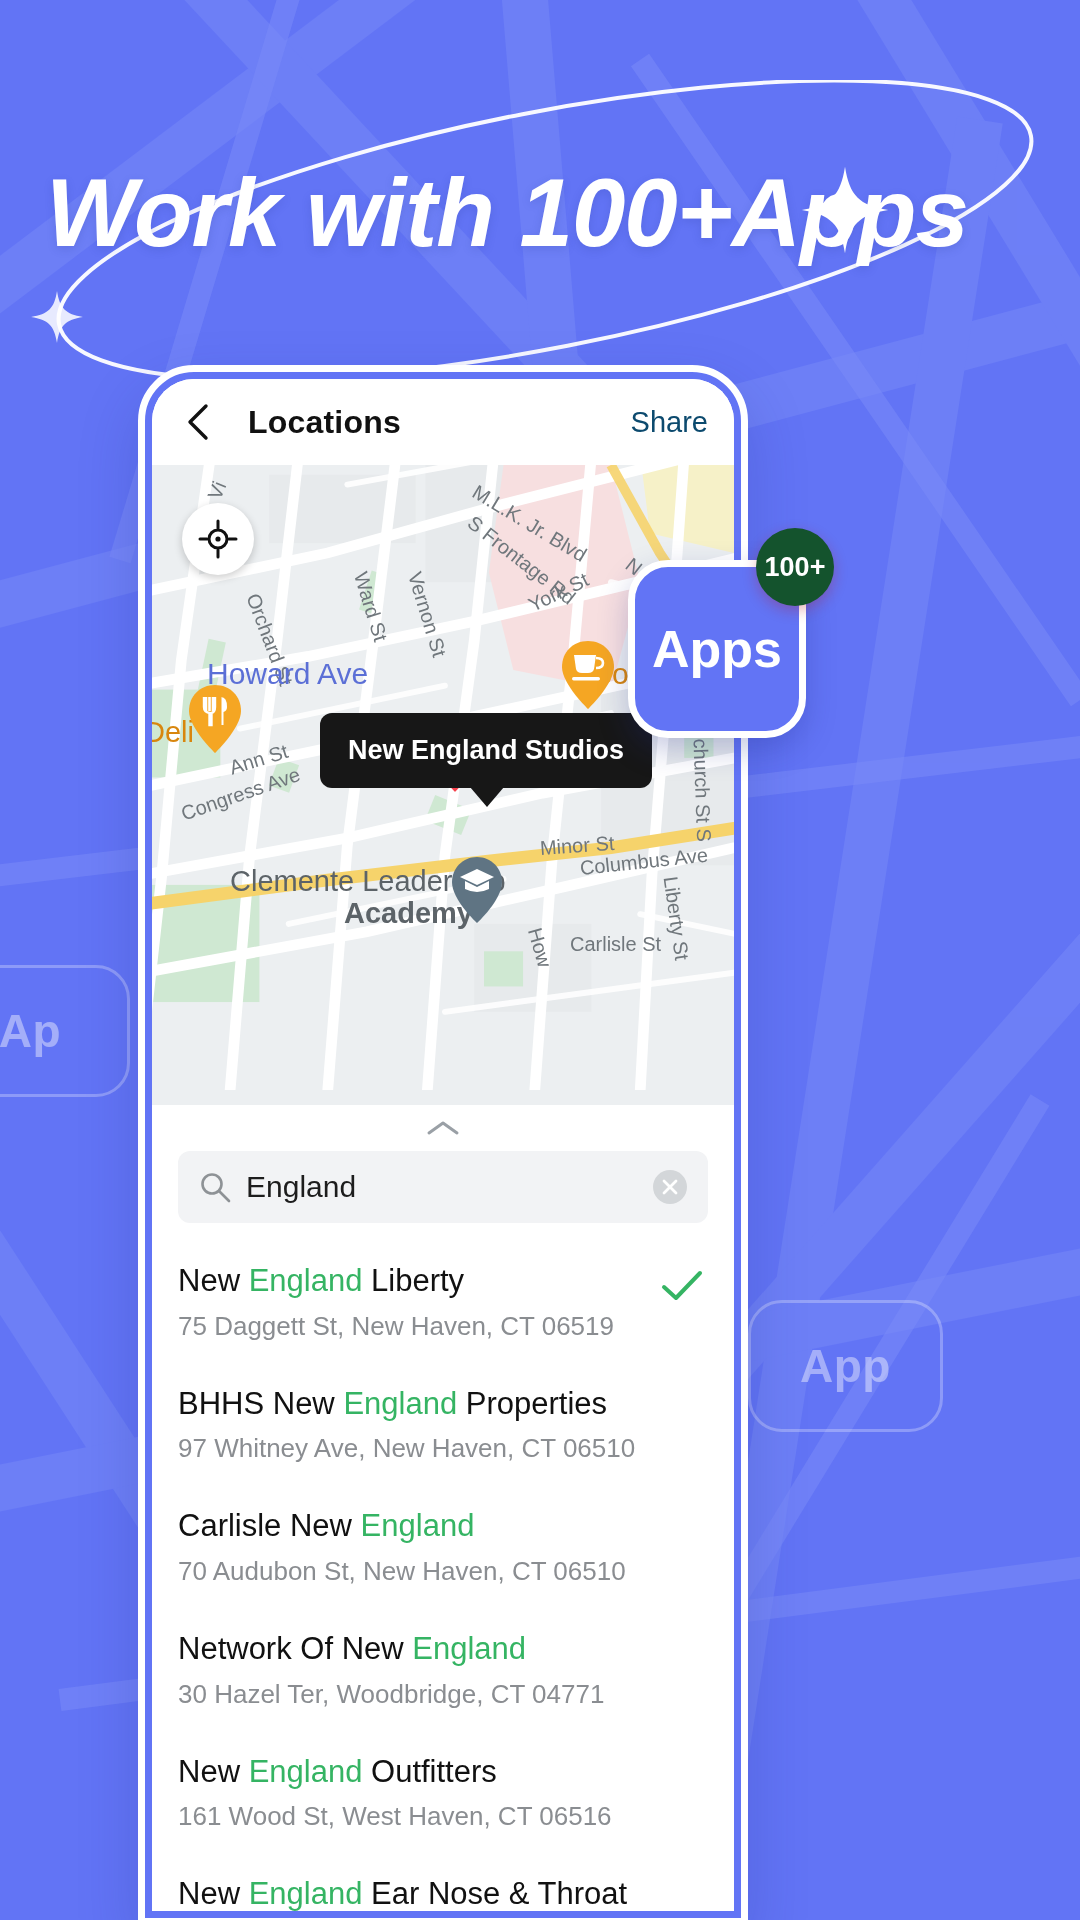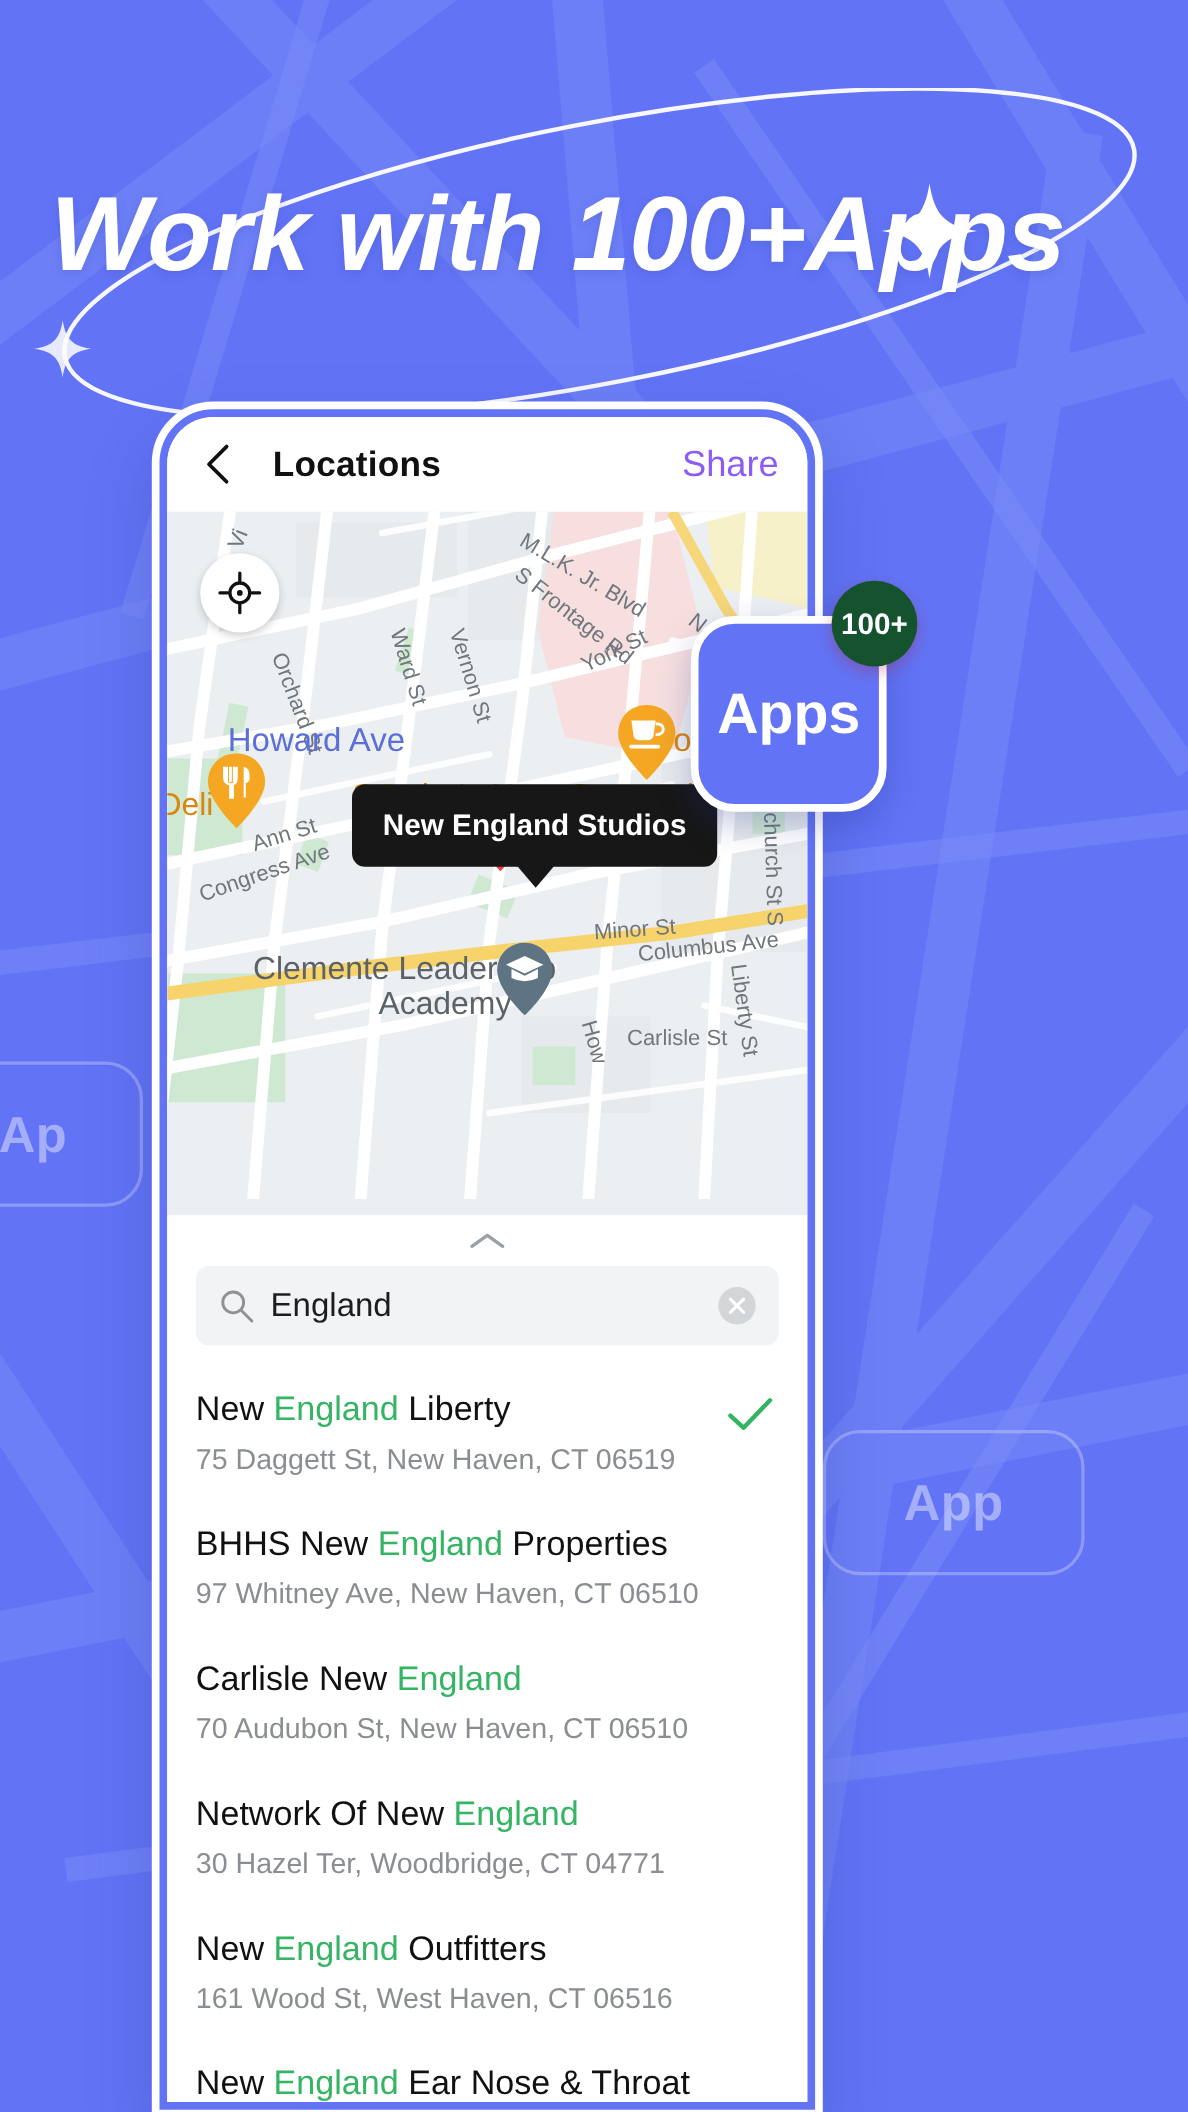--- a/index.html
+++ b/index.html
@@ -19,21 +19,21 @@
     position: absolute;
     border: 3px solid rgba(255,255,255,0.28);
     border-radius: 34px;
     color: rgba(255,255,255,0.42);
     font-size: 46px;
     font-weight: 700;
     display: flex; align-items: center; justify-content: center;
     letter-spacing: .5px;
   }
   #ghost-left  { left: -70px; top: 965px; width: 200px; height: 132px; }
-  #ghost-right { left: 748px; top: 1300px; width: 238px; height: 132px; }
+  #ghost-right { left: 748px; top: 1300px; width: 195px; height: 132px; }
 
   
   .headline-wrap { position: absolute; left: 0; top: 140px; width: 1080px; height: 230px; }
   .headline {
     position: absolute; left: 46px; top: 18px;
     font-size: 96px;
     font-style: italic;
     font-weight: 700;
     color: #ffffff;
     letter-spacing: -1px;
@@ -71,21 +71,21 @@
     background: #fff;
     position: relative;
     z-index: 4;
     gap: 16px;
   }
   .back-btn { width: 40px; height: 40px; display:flex; align-items:center; justify-content:center; cursor:pointer; }
   .app-title {
     font-size: 32px; font-weight: 700; color: #111; margin-left: 14px; letter-spacing:.2px;
   }
   .share-btn {
-    margin-left: auto; font-size: 33px; color: #8b5cf6; font-weight: 400; cursor: pointer;
+    margin-left: auto; font-size: 29px; color: #0c4a6e; font-weight: 400; cursor: pointer;
   }
 
   
   .map {
     position: relative;
     height: 640px;
     background: #eceff1;
     overflow: hidden;
   }
   .map svg.mapbase { position:absolute; inset:0; }
@@ -335,21 +335,21 @@
           <div class="map-label road" style="left: 378px; top: 130px; transform: rotate(-26deg); transform-origin: left center;">York St</div>
           <div class="map-label blue" style="left: 55px; top: 192px; transform: rotate(0deg); transform-origin: left center;">Howard Ave</div>
           <div class="map-label deli" style="left: -8px; top: 240px; transform: rotate(0deg); transform-origin: left center; margin-top: 11px;">Deli</div>
           <div class="map-label orange" style="left: 440px; top: 192px; transform: rotate(0deg); transform-origin: left center;">So</div>
           <div class="map-label orange" style="left: 168px; top: 243px; transform: rotate(0deg); transform-origin: left center;">Sandra's Next Generation</div>
           <div class="map-label road" style="left: 78px; top: 292px; transform: rotate(-17deg); transform-origin: left center;">Ann St</div>
           <div class="map-label road" style="left: 30px; top: 338px; transform: rotate(-19deg); transform-origin: left center;">Congress Ave</div>
           <div class="map-label road" style="left: 388px; top: 372px; transform: rotate(-4deg); transform-origin: left center;">Minor St</div>
           <div class="map-label road" style="left: 428px; top: 392px; transform: rotate(-6deg); transform-origin: left center;">Columbus Ave</div>
           <div class="map-label poi" style="left: 78px; top: 400px; transform: rotate(0deg); transform-origin: left center;">Clemente Leadership</div>
-          <div class="map-label poi" style="left: 192px; top: 432px; transform: rotate(0deg); transform-origin: left center;">Academy</div>
+          <div class="map-label poi" style="left: 192px; top: 432px; transform: rotate(0deg); transform-origin: left center; font-weight: bold;">Academy</div>
           <div class="map-label road" style="left: 548px; top: 262px; transform: rotate(88deg); transform-origin: left center;">church St S</div>
           <div class="map-label road" style="left: 518px; top: 400px; transform: rotate(82deg); transform-origin: left center;">Liberty St</div>
           <div class="map-label road" style="left: 382px; top: 452px; transform: rotate(74deg); transform-origin: left center;">How</div>
           <div class="map-label road" style="left: 418px; top: 468px; transform: rotate(0deg); transform-origin: left center;">Carlisle St</div>
         </div>
 
       <div class="pin" style="left:35px; top:218px;">
         <svg width="56" height="72" viewBox="0 0 56 72">
           <path d="M28 2 C13 2 2 13 2 28 C2 45 28 70 28 70 C28 70 54 45 54 28 C54 13 43 2 28 2 Z" fill="#f5a623"></path>
           <g fill="#fff">

